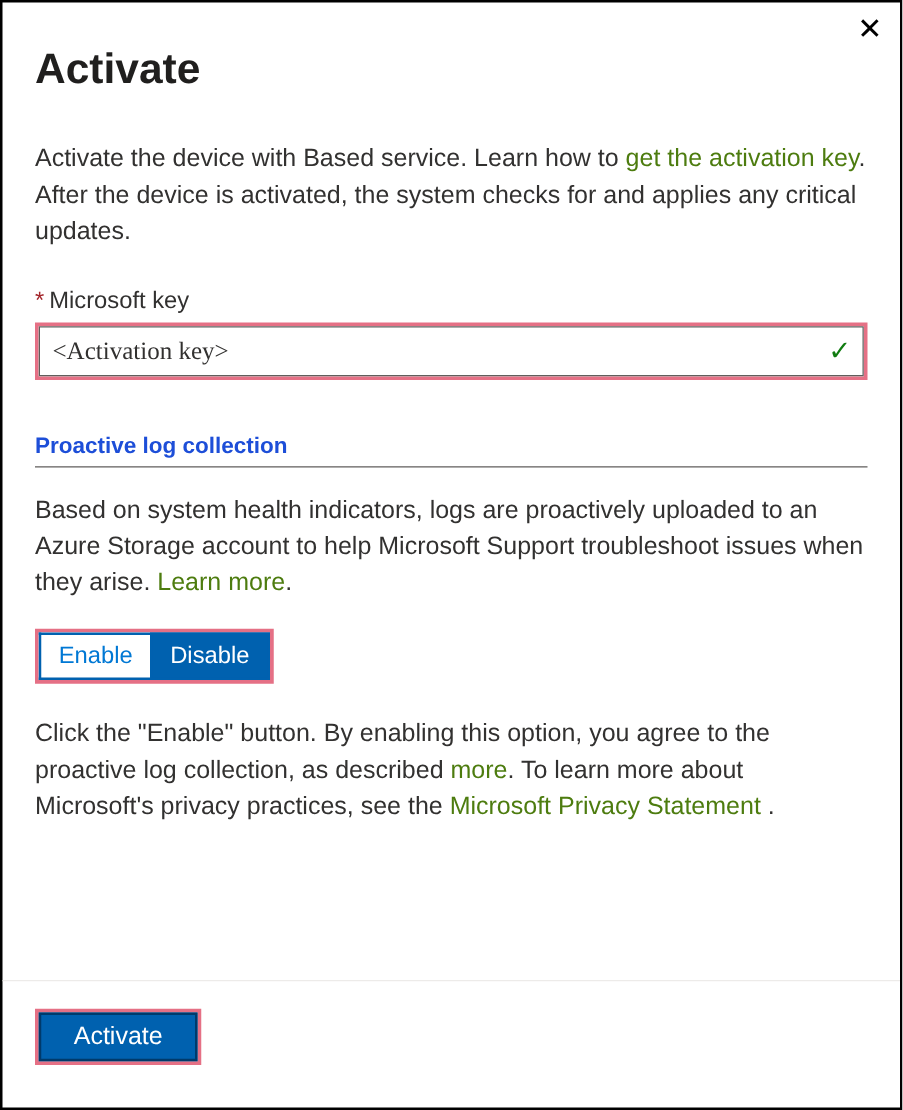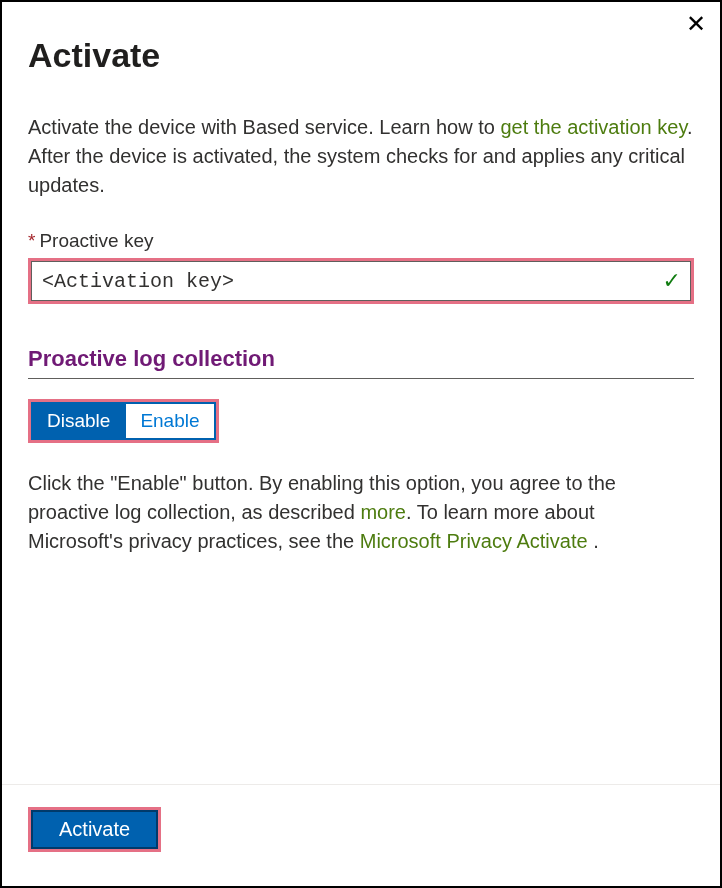--- a/index.html
+++ b/index.html
@@ -65,38 +65,38 @@
       height: 46px;
       display: flex;
       align-items: stretch;
       margin-bottom: 42px;
     }
     .input-field {
       flex: 1;
       border: 1px solid #605e5c;
       padding: 6px 38px 6px 10px;
       font-size: 20px;
-      font-family: Liberation Mono, monospace;
+      font-family: Liberation Serif, serif;
       color: #323130;
       outline: none;
       height: 100%;
       width: 100%;
     }
     .check-icon {
       position: absolute;
       right: 10px;
       top: 50%;
       transform: translateY(-50%);
       color: #107c10;
       font-size: 22px;
     }
     .section-heading {
-      font-size: 22px;
+      font-size: 18px;
       font-weight: 600;
-      color: #701a75;
+      color: #1d4ed8;
       border-bottom: 1px solid #605e5c;
       padding-bottom: 6px;
       margin-bottom: 20px;
     }
     .section-desc {
       font-size: 20px;
       line-height: 1.45;
       color: #323130;
       margin-bottom: 22px;
     }
@@ -145,37 +145,40 @@
   <div class="close-btn">✕</div>
 
   <div class="content">
     <h1 class="title">Activate</h1>
 
     <p class="desc">
       <span>Activate the device with Based service. Learn how to </span><a class="link">get the activation key</a><span>. After the device is activated, the system checks for and applies any critical updates.</span>
     </p>
 
     <div class="field-label">
-      <span class="req">*</span><span>Proactive key</span>
+      <span class="req">*</span><span>Microsoft key</span>
     </div>
     <div class="input-wrap">
       <input class="input-field" type="text" value="&lt;Activation key&gt;" style="">
       <span class="check-icon">✓</span>
     </div>
 
     <h2 class="section-heading">Proactive log collection</h2>
 
+    <p class="section-desc">
+      <span>Based on system health indicators, logs are proactively uploaded to an Azure Storage account to help Microsoft Support troubleshoot issues when they arise. </span><a class="link">Learn more</a><span>.</span>
+    </p>
 
     <div class="toggle-wrap">
+      <button class="toggle-btn">Enable</button>
       <button class="toggle-btn selected">Disable</button>
-      <button class="toggle-btn">Enable</button>
     </div>
 
     <p class="section-desc">
-      <span>Click the "Enable" button. By enabling this option, you agree to the proactive log collection, as described </span><a class="link">more</a><span>. To learn more about Microsoft's privacy practices, see the </span><a class="link">Microsoft Privacy Activate </a><span>.</span>
+      <span>Click the "Enable" button. By enabling this option, you agree to the proactive log collection, as described </span><a class="link">more</a><span>. To learn more about Microsoft's privacy practices, see the </span><a class="link">Microsoft Privacy Statement </a><span>.</span>
     </p>
   </div>
 
   <div class="footer">
     <div class="activate-btn-wrap">
       <button class="activate-btn">Activate</button>
     </div>
   </div>
 </div>
 

